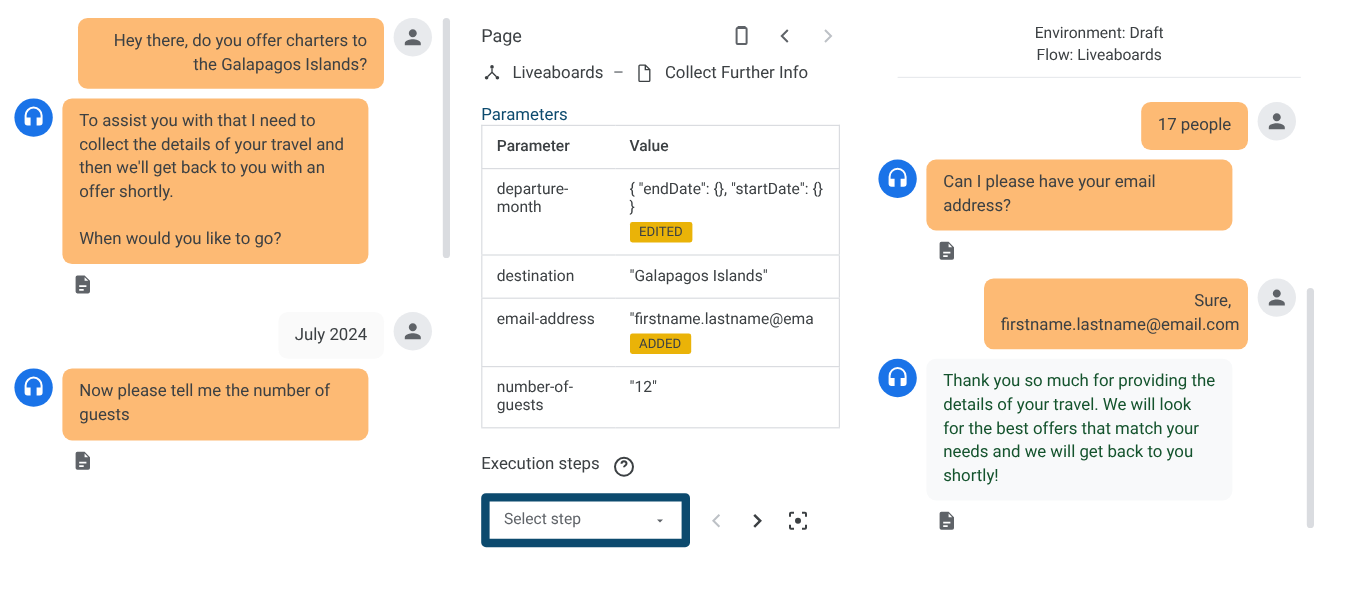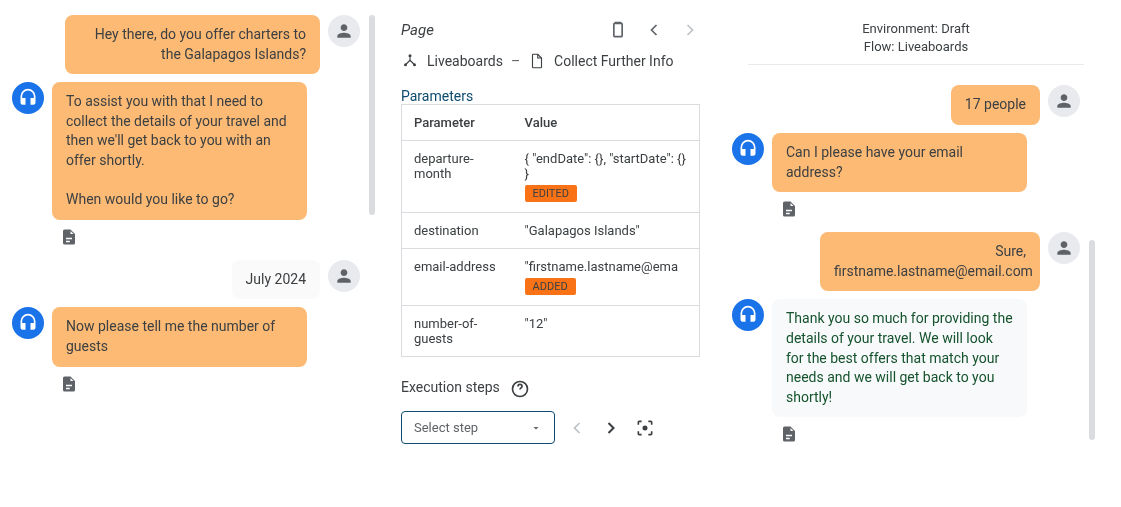--- a/index.html
+++ b/index.html
@@ -48,40 +48,40 @@
     }
     .msg-row.user .bubble { text-align: right; }
     .bubble.light { background: #fafafa; }
     .bubble.blue-text { color: #14532d; background: #f8f9fa; }
     .spacer-col { width: 40px; flex-shrink: 0; }
     .attach-row { display: flex; gap: 8px; padding-left: 48px; margin: 6px 0 14px; color: #5f6368; }
     .attach-icon { width: 18px; height: 18px; color: #5f6368; }
 
     
     .page-header { display: flex; align-items: center; justify-content: space-between; margin-bottom: 12px; }
-    .page-title { font-size: 15px; color: #3c4043; font-style: italic; }
+    .page-title { font-size: 15px; color: #3c4043; }
     .page-actions { display: flex; gap: 16px; color: #5f6368; }
     .page-actions svg { width: 20px; height: 20px; }
     .breadcrumb { display: flex; align-items: center; gap: 8px; font-size: 14px; color: #3c4043; margin-bottom: 18px; }
     .breadcrumb svg { width: 18px; height: 18px; }
     .bc-sep { color: #5f6368; }
     .section-title { font-size: 14px; color: #0c4a6e; }
 
     table.params { width: 100%; border-collapse: collapse; border: 1px solid #dadce0; font-size: 13px; margin-bottom: 22px; }
     table.params th, table.params td { padding: 10px 12px; text-align: left; border-bottom: 1px solid #dadce0; vertical-align: top; }
     table.params th { font-weight: 500; color: #3c4043; }
     table.params td { color: #3c4043; }
-    .chip { display: inline-block; background: #f97316; padding: 2px 8px; font-size: 11px; margin-top: 4px; border-radius: 2px; }
+    .chip { display: inline-block; background: #eab308; padding: 2px 8px; font-size: 11px; margin-top: 4px; border-radius: 2px; }
 
     .exec-row { display: flex; align-items: flex-start; gap: 10px; font-size: 14px; margin-bottom: 12px; }
     .exec-row svg { width: 20px; height: 20px; }
     .select-step { display: flex; align-items: center; gap: 12px; }
     .select-box {
-      border: 1px solid #0c4a6e; border-radius: 4px;
-      padding: 8px 12px; width: 154px;
+      border: 7px solid #0c4a6e; border-radius: 4px;
+      padding: 8px 12px; width: 174px;
       display: flex; justify-content: space-between; align-items: center;
       color: #5f6368; font-size: 13px;
     }
     .step-nav svg { width: 20px; height: 20px; }
     .step-nav { display: flex; align-items: center; gap: 14px; color: #3c4043; }
     .step-nav .disabled { color: #bdc1c6; }
 
     
     .env-header { text-align: center; font-size: 13px; color: #3c4043; line-height: 1.4; border-bottom: 1px solid #e8eaed; padding-bottom: 8px; margin: 0 16px 20px; }
   </style>

